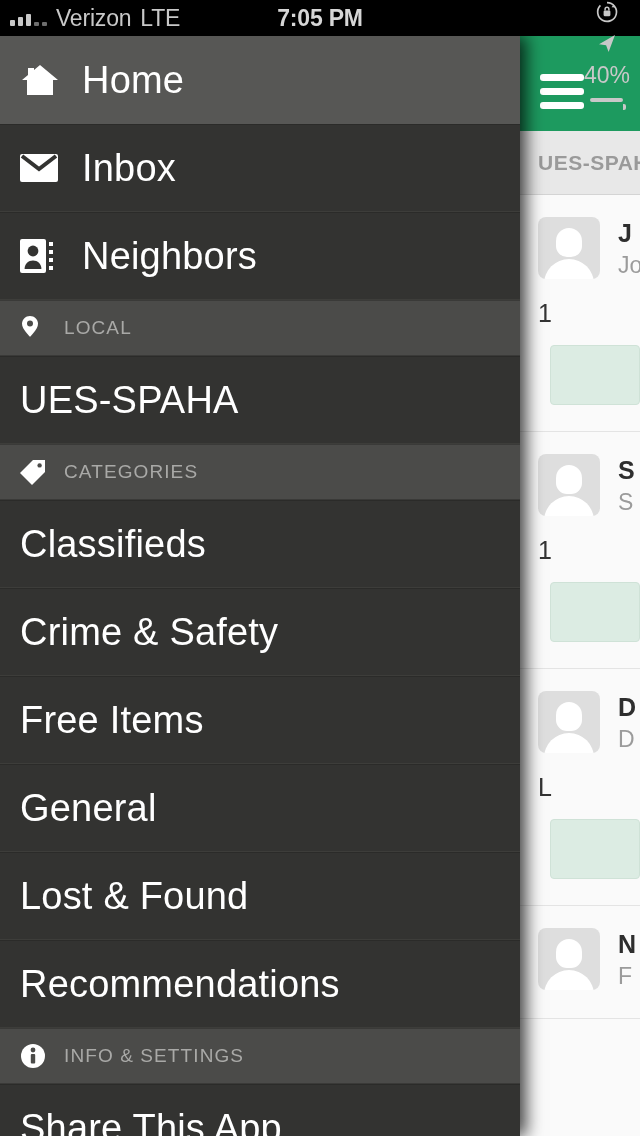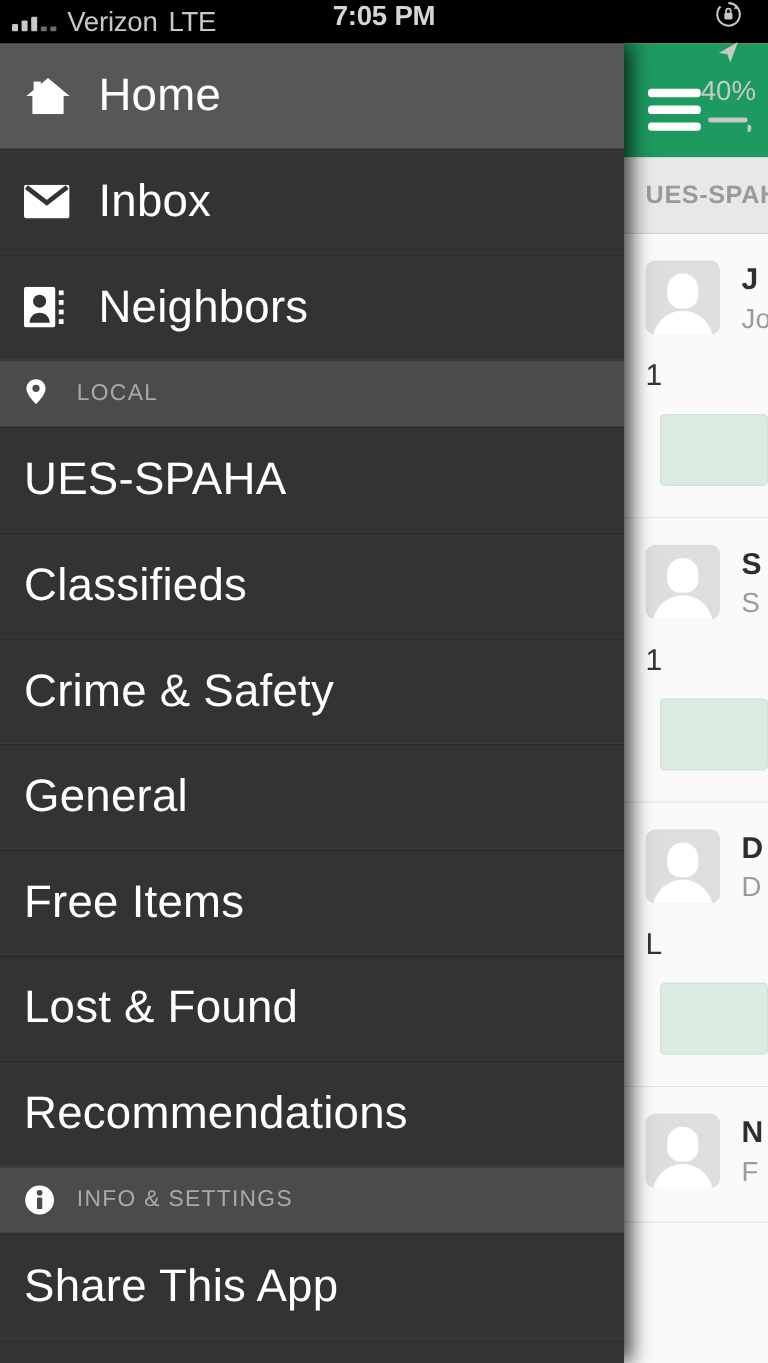--- a/index.html
+++ b/index.html
@@ -7,21 +7,21 @@
   body { font-family:"Liberation Sans", sans-serif; -webkit-font-smoothing:antialiased; }
 
   #screen { position:relative; width:640px; height:1136px; overflow:hidden; background:#1d4ed8; }
 
   
   #statusbar {
     position:absolute; top:0; left:0; width:640px; height:36px;
     background:#000; color:#bdbdbd; z-index:50;
   }
   .sb-left { position:absolute; left:10px; top:0; height:36px; display:flex; align-items:center; gap:9px; }
-  .sb-center { position:absolute; left:0; right:0; top:0; height:36px; display:flex; align-items:flex-start; justify-content:center; }
+  .sb-center { position:absolute; left:0; right:0; top:0; height:36px; display:flex; align-items:center; justify-content:center; }
   .sb-right { position:absolute; right:10px; top:0; height:36px; display:flex; align-items:center; gap:9px;flex-direction:column; }
   .sb-text { font-size:23px; font-weight:400; letter-spacing:-0.2px; color:#c8c8c8; }
   .sb-time { font-size:23px; font-weight:600; color:#d6d6d6; letter-spacing:-0.2px; }
   .sb-pct  { font-size:23px; font-weight:400; color:#c8c8c8; }
 
   .signal { display:flex; align-items:flex-end; gap:3px; height:16px; }
   .signal i { display:block; width:5px; border-radius:1px; background:#c8c8c8; }
   .signal i.b1 { height:6px; }
   .signal i.b2 { height:9px; }
   .signal i.b3 { height:12px; }
@@ -245,31 +245,40 @@
           <path d="M10 1C5.6 1 2 4.5 2 8.8c0 5.6 8 13 8 13s8-7.4 8-13C18 4.5 14.4 1 10 1z" fill="#fff"></path>
           <circle cx="10" cy="8.6" r="3" fill="#4b4b49"></circle>
         </svg>
       </span>
       <span class="label">LOCAL</span>
     </div>
     <div class="row">
       <span class="label">UES-SPAHA</span>
     </div>
 
+    <div class="header-row">
+      <span class="ico">
+        <svg width="26" height="26" viewBox="0 0 26 26">
+          <path d="M13 1H25v12L12 26 0 14z" fill="#fff"></path>
+          <circle cx="19.6" cy="6.4" r="2.2" fill="#4b4b49"></circle>
+        </svg>
+      </span>
+      <span class="label">CATEGORIES</span>
+    </div>
     <div class="row">
       <span class="label">Classifieds</span>
     </div>
     <div class="row">
       <span class="label">Crime &amp; Safety</span>
     </div>
     <div class="row">
+      <span class="label">Free Items</span>
+    </div>
+    <div class="row">
       <span class="label">General</span>
-    </div>
-    <div class="row">
-      <span class="label">Free Items</span>
     </div>
     <div class="row">
       <span class="label">Lost &amp; Found</span>
     </div>
     <div class="row">
       <span class="label">Recommendations</span>
     </div>
 
     <div class="header-row">
       <span class="ico">

